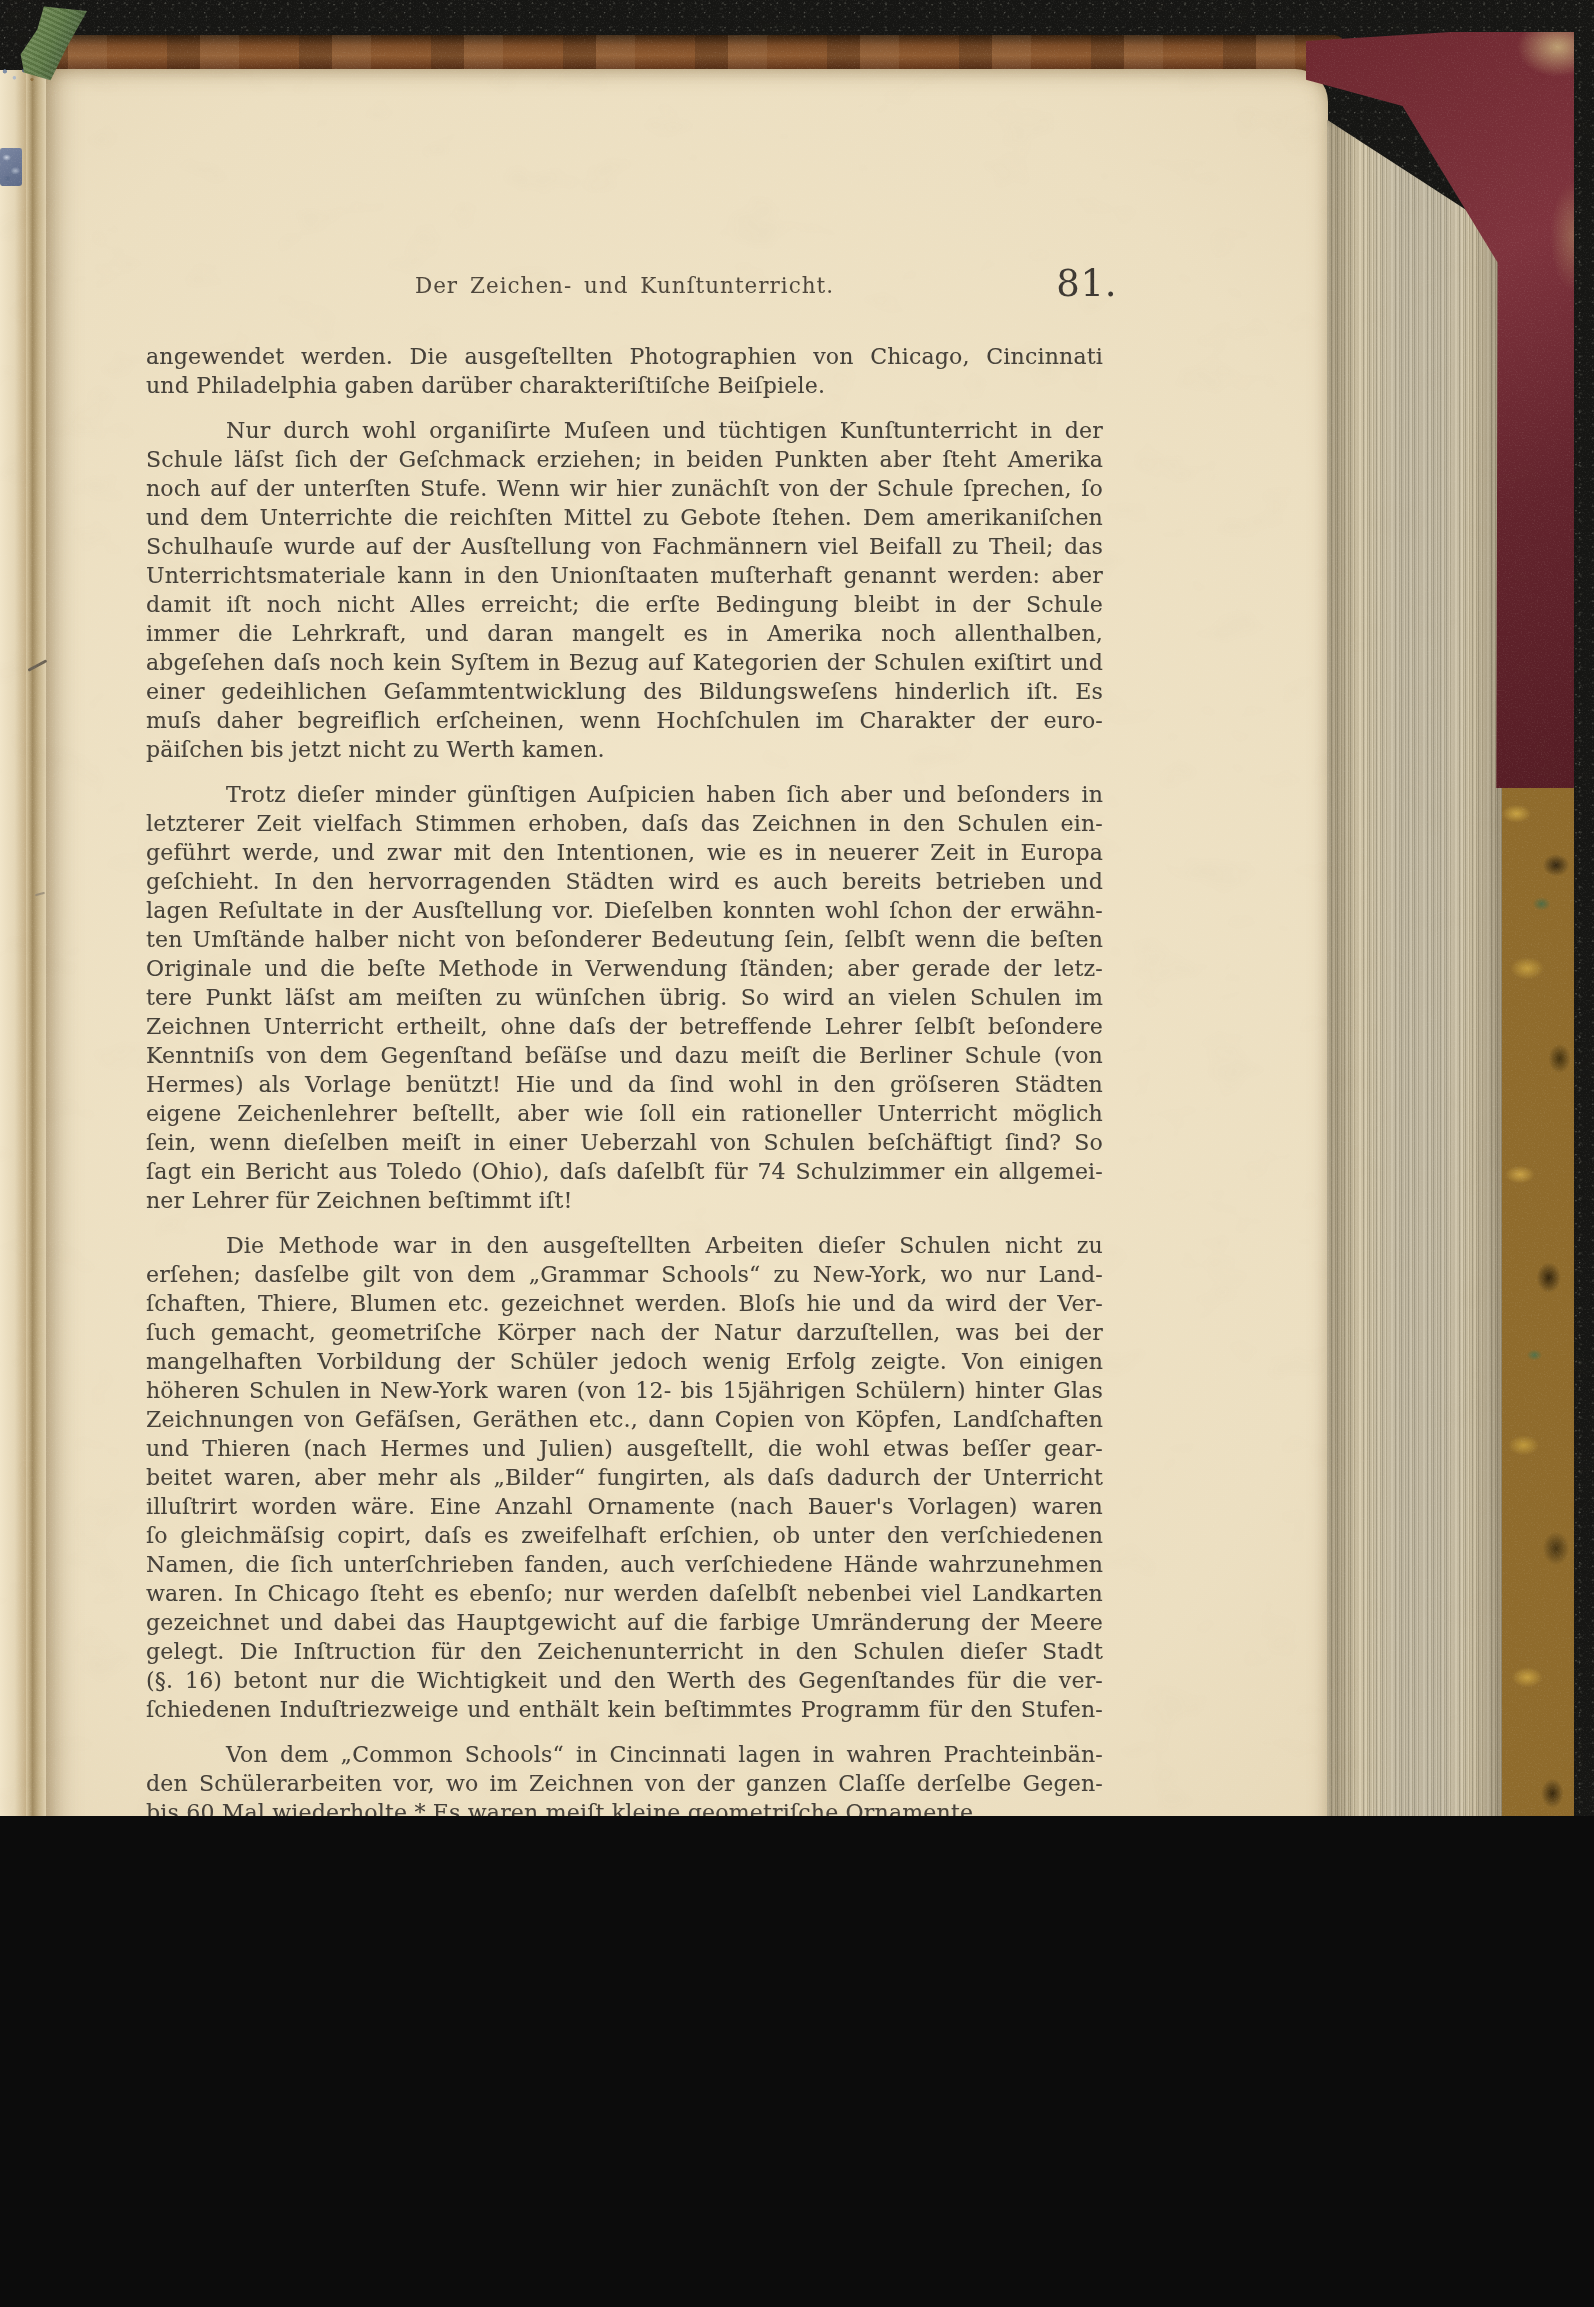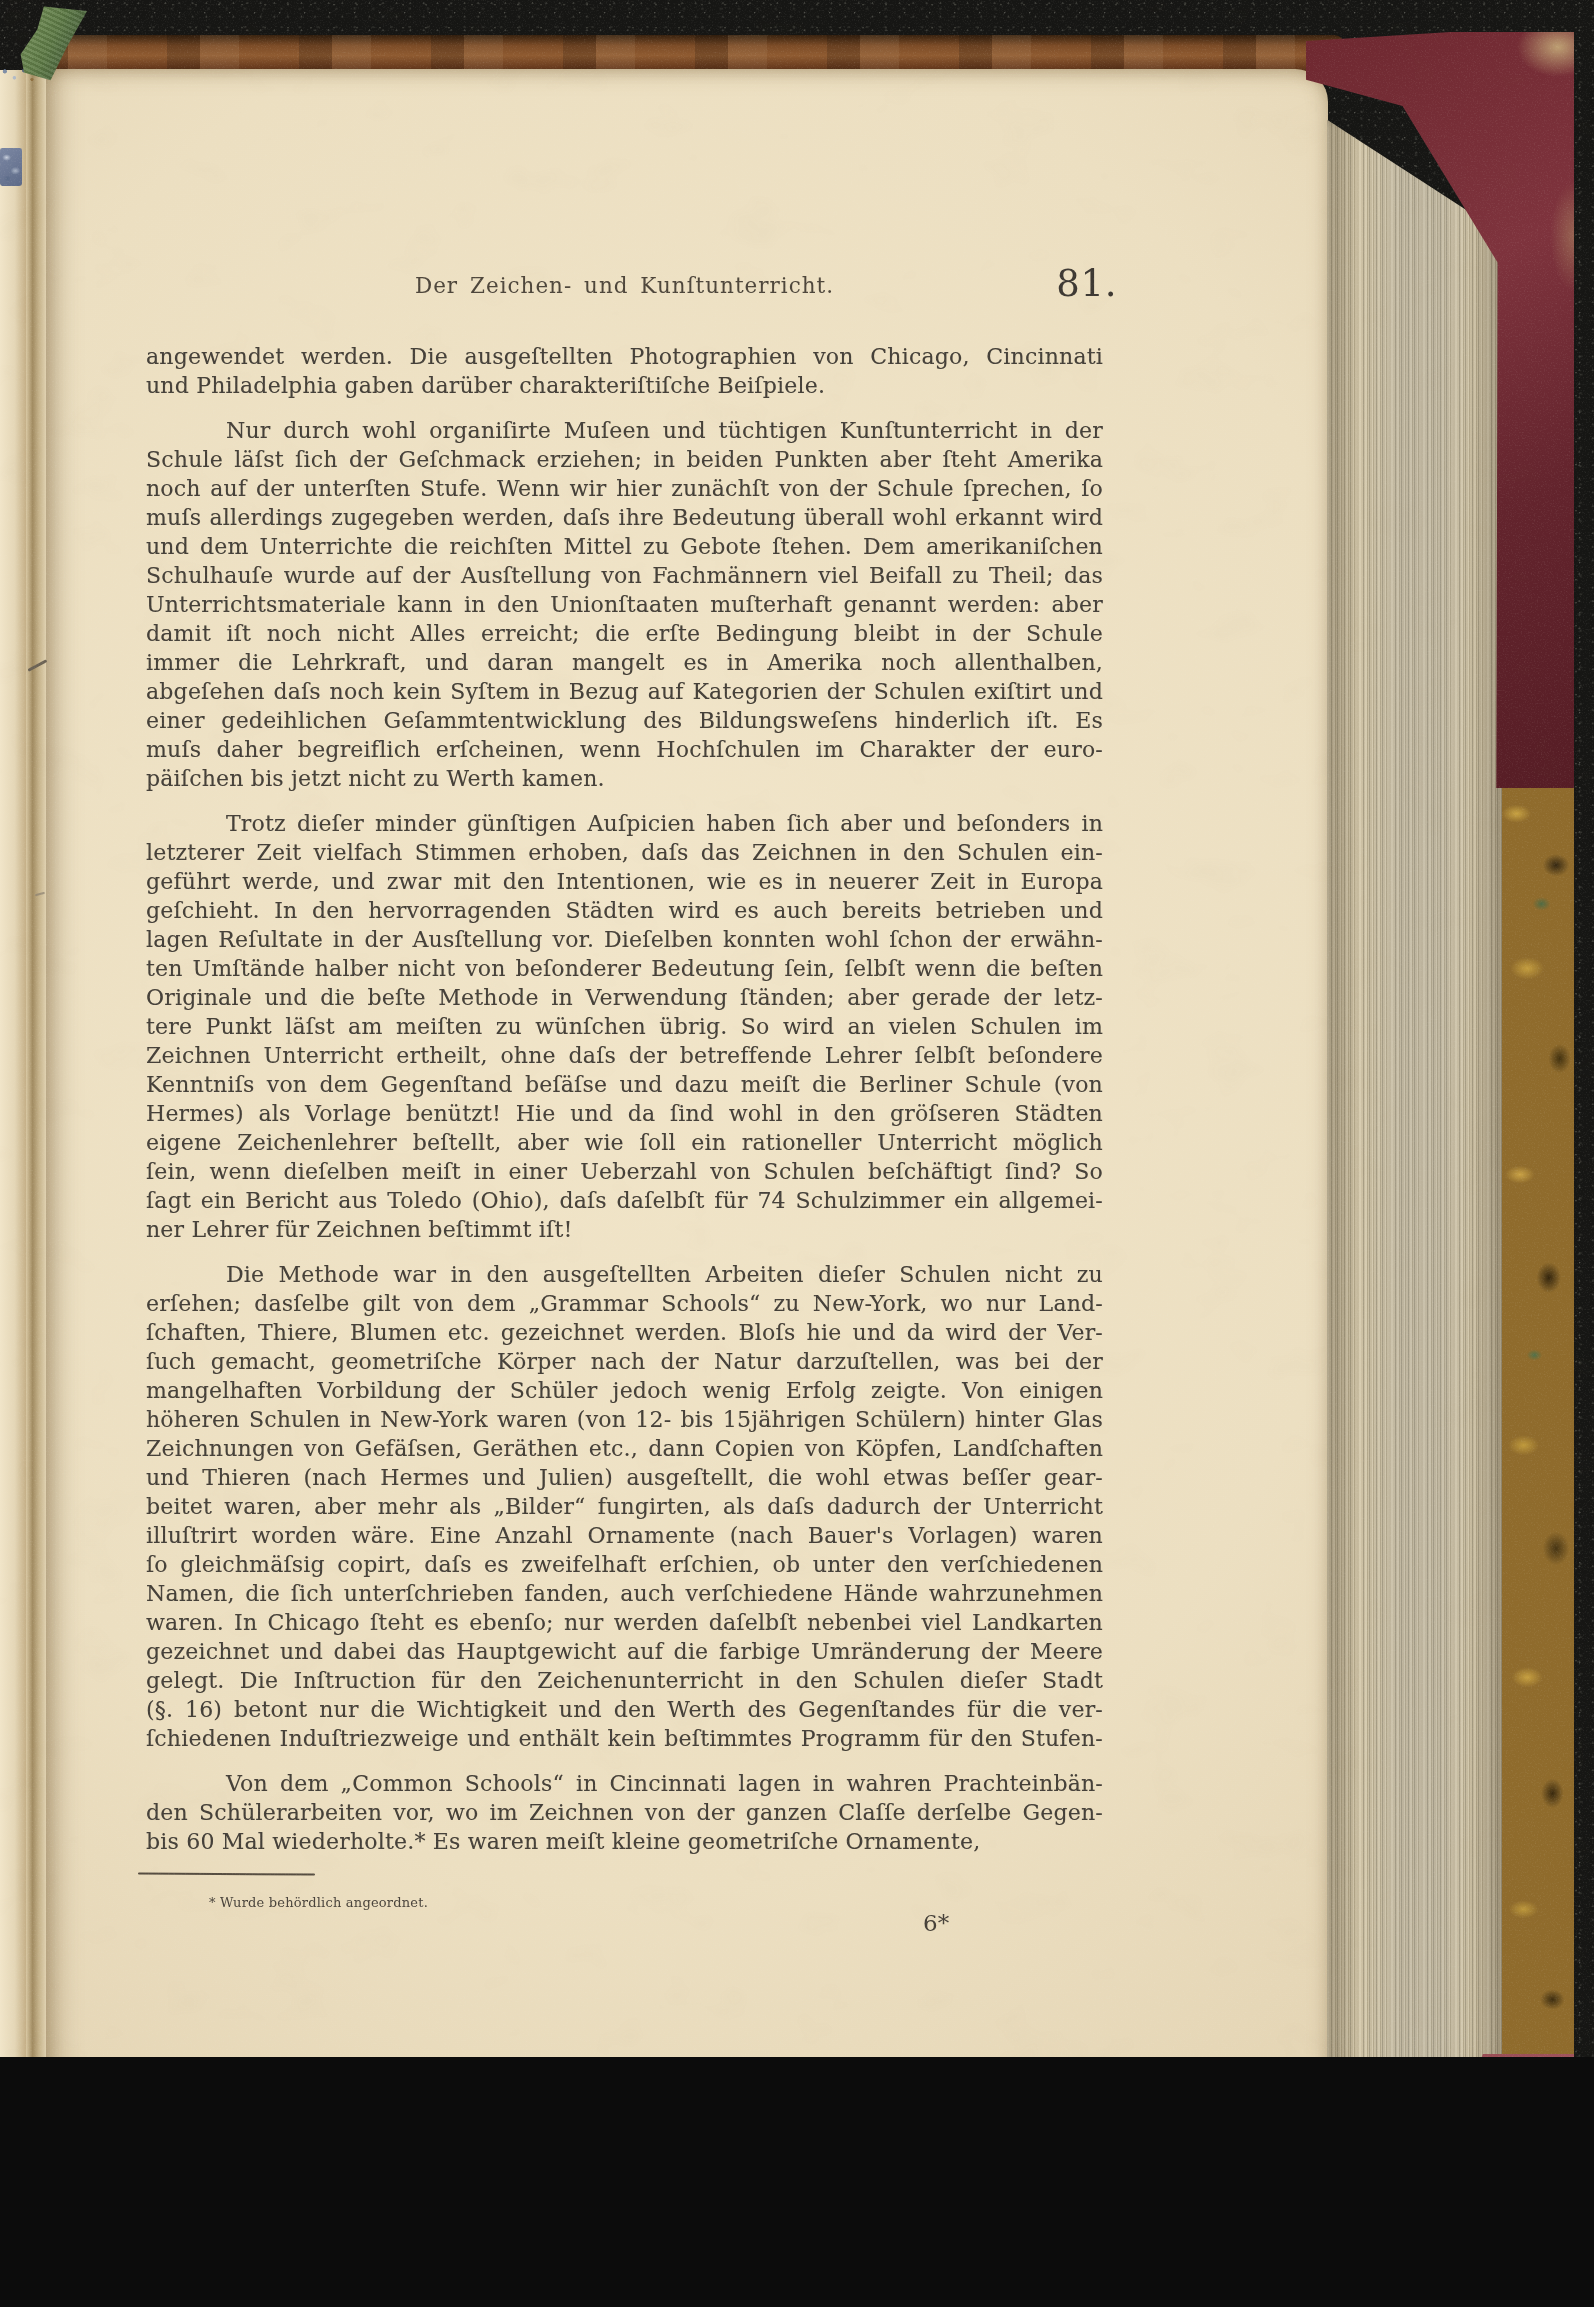--- a/index.html
+++ b/index.html
@@ -1,16 +1,16 @@
 <!DOCTYPE html>
 <html style="font-size:12.8px"><head>
 <meta charset="utf-8">
 <style>
   html,body{margin:0;padding:0;background:#0c0c0c;}
-  .stage{position:relative;width:1595px;height:2057px;overflow:hidden;
+  .stage{position:relative;width:1595px;height:1816px;overflow:hidden;
          background-color:#161614;
          background-image:
            radial-gradient(circle at 2.4px 3.2px, #45453f 0.7px, rgba(0,0,0,0) 1.2px),
            radial-gradient(circle at 7.2px 8.8px, #2c2c28 0.9px, rgba(0,0,0,0) 1.4px),
            radial-gradient(circle at 12px 4.8px, #3a3a34 0.6px, rgba(0,0,0,0) 1px),
            radial-gradient(circle at 4.8px 12.8px, #50504a 0.5px, rgba(0,0,0,0) 0.9px);
          background-size:13.6px 13.6px,18.3px 18.3px,23px 23px,25px 25px;
          font-family:"DejaVu Serif","Liberation Serif",serif;}
   .abs{position:absolute;}
 
@@ -149,21 +149,20 @@
     </div>
     <div class="text-block">
         <div class="para">
           <div class="line">angewendet werden. Die ausgeſtellten Photographien von Chicago, Cincinnati</div>
           <div class="line last">und Philadelphia gaben darüber charakteriſtiſche Beiſpiele.</div>
         </div>
         <div class="para">
           <div class="line indent">Nur durch wohl organiſirte Muſeen und tüchtigen Kunſtunterricht in der</div>
           <div class="line">Schule läſst ſich der Geſchmack erziehen; in beiden Punkten aber ſteht Amerika</div>
           <div class="line">noch auf der unterſten Stufe. Wenn wir hier zunächſt von der Schule ſprechen, ſo</div>
-          <div class="line">muſs allerdings zugegeben werden, daſs ihre Bedeutung überall wohl erkannt wird</div>
           <div class="line">und dem Unterrichte die reichſten Mittel zu Gebote ſtehen. Dem amerikaniſchen</div>
           <div class="line">Schulhauſe wurde auf der Ausſtellung von Fachmännern viel Beifall zu Theil; das</div>
           <div class="line">Unterrichtsmateriale kann in den Unionſtaaten muſterhaft genannt werden: aber</div>
           <div class="line">damit iſt noch nicht Alles erreicht; die erſte Bedingung bleibt in der Schule</div>
           <div class="line">immer die Lehrkraft, und daran mangelt es in Amerika noch allenthalben,</div>
           <div class="line">abgeſehen daſs noch kein Syſtem in Bezug auf Kategorien der Schulen exiſtirt und</div>
           <div class="line">einer gedeihlichen Geſammtentwicklung des Bildungsweſens hinderlich iſt. Es</div>
           <div class="line">muſs daher begreiflich erſcheinen, wenn Hochſchulen im Charakter der euro-</div>
           <div class="line last">päiſchen bis jetzt nicht zu Werth kamen.</div>
         </div>

